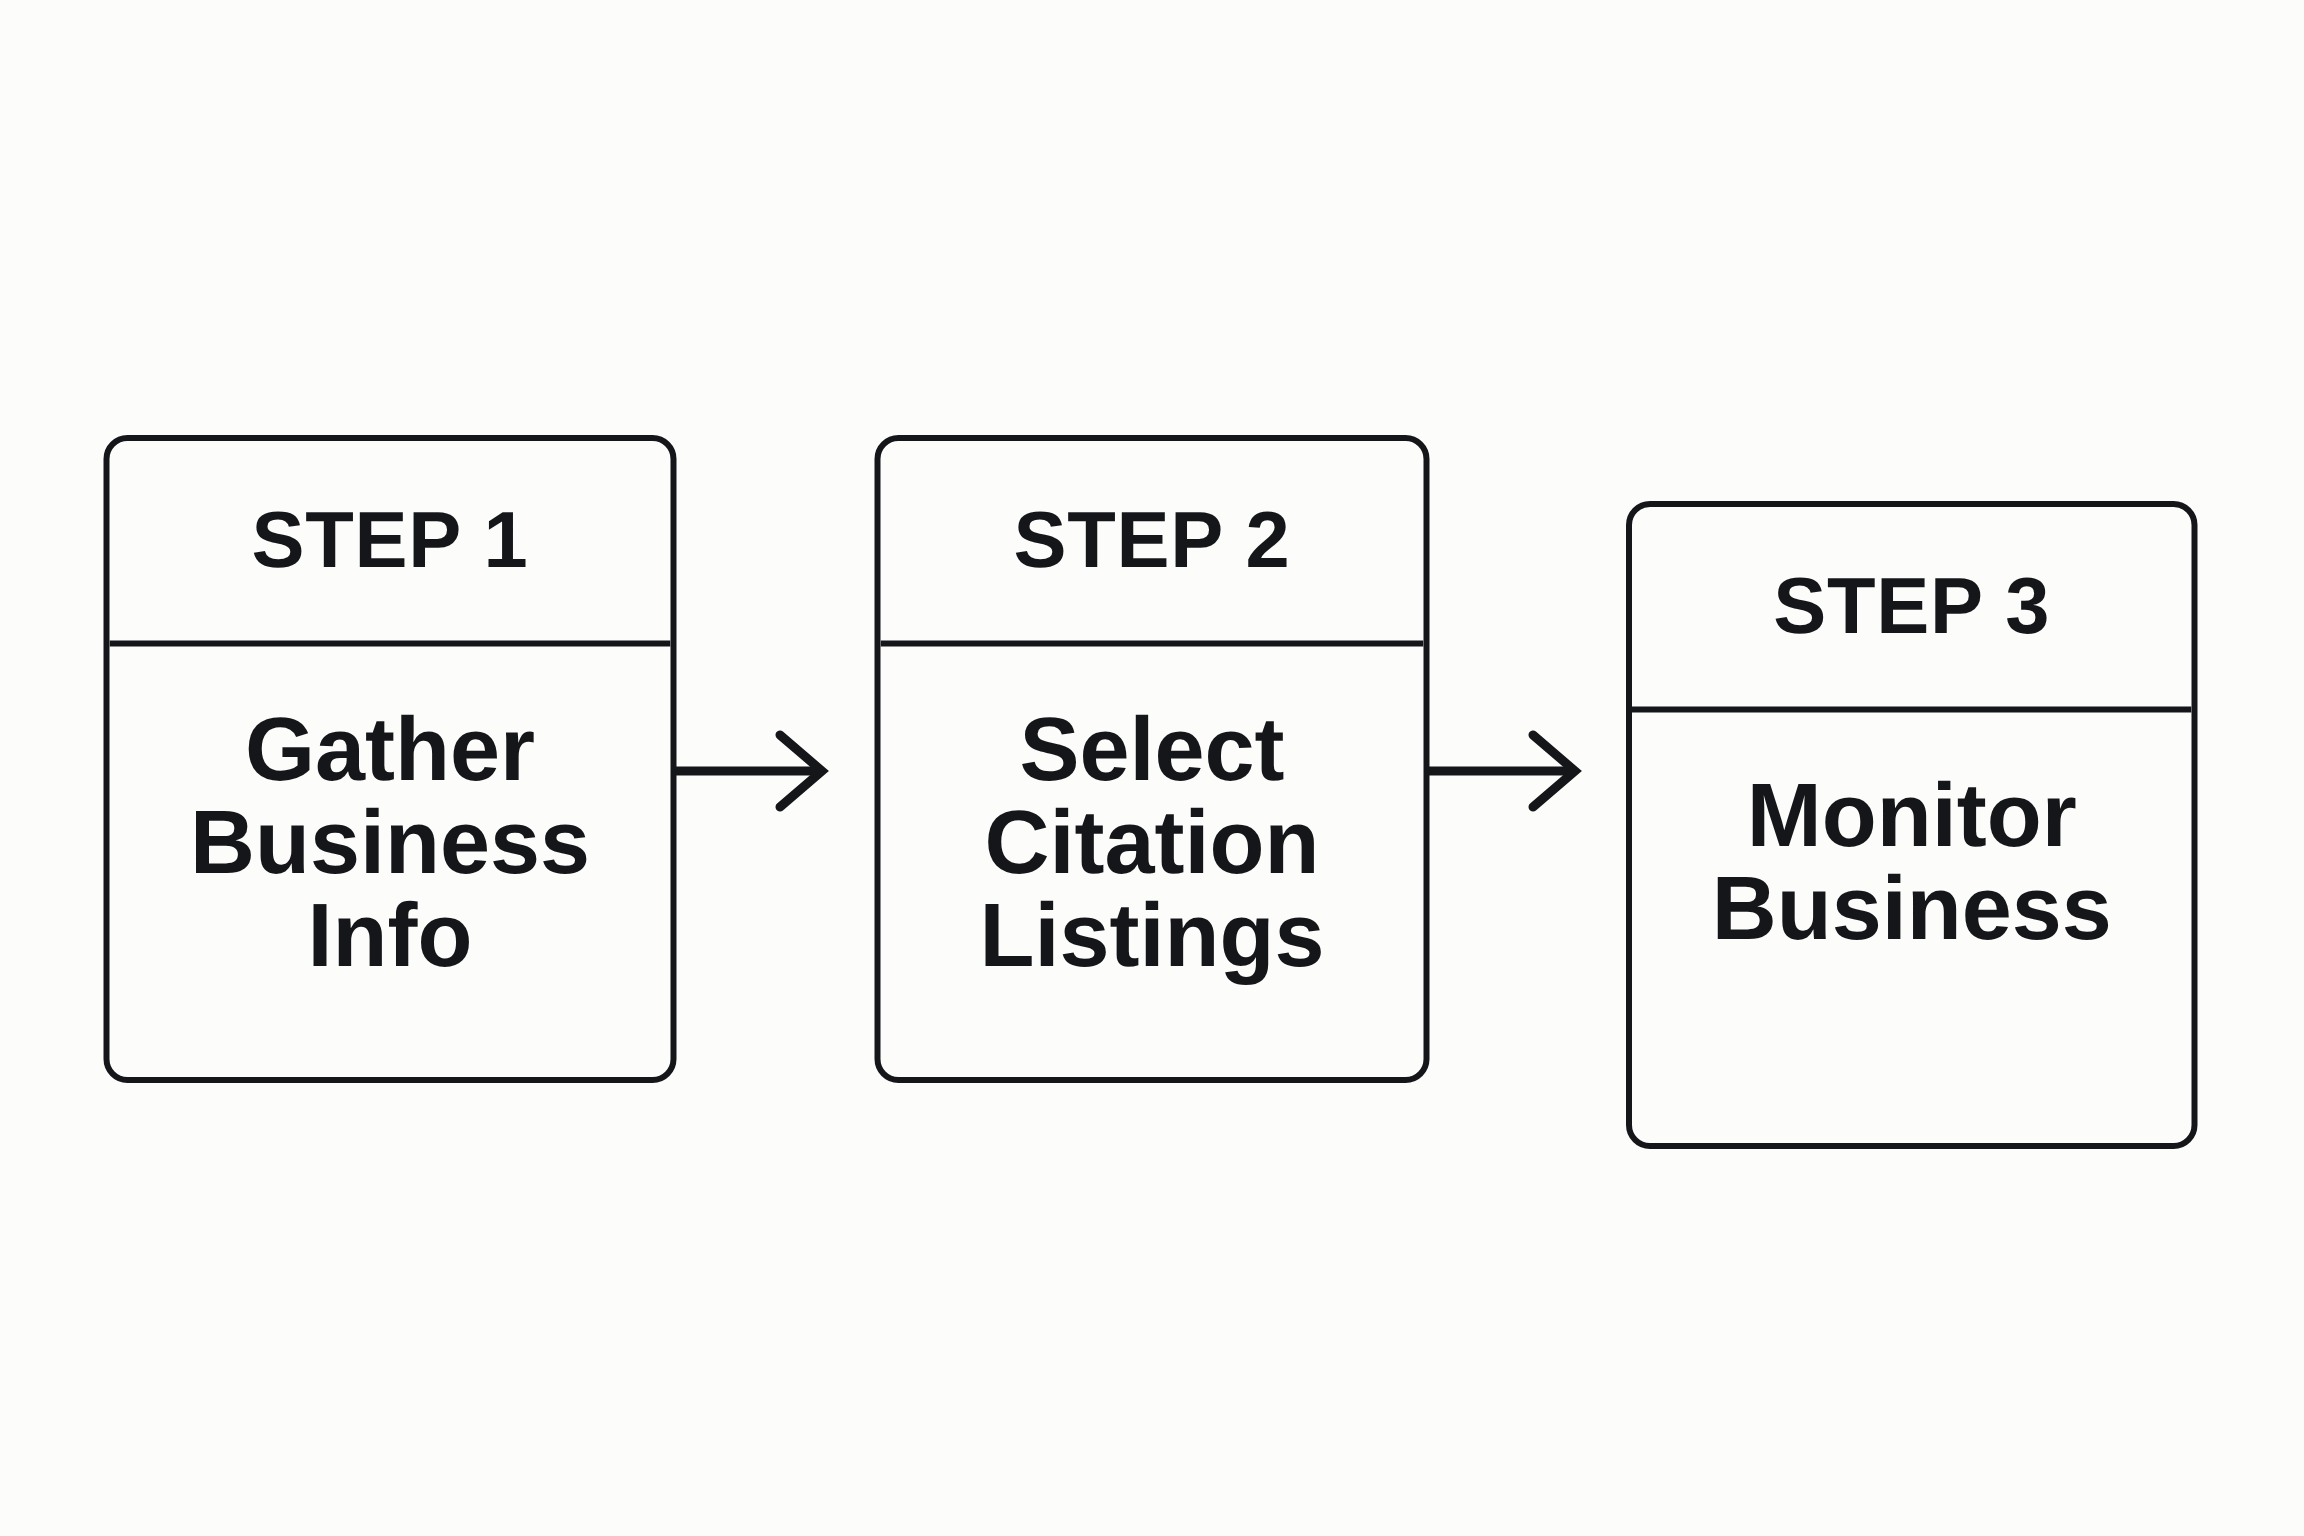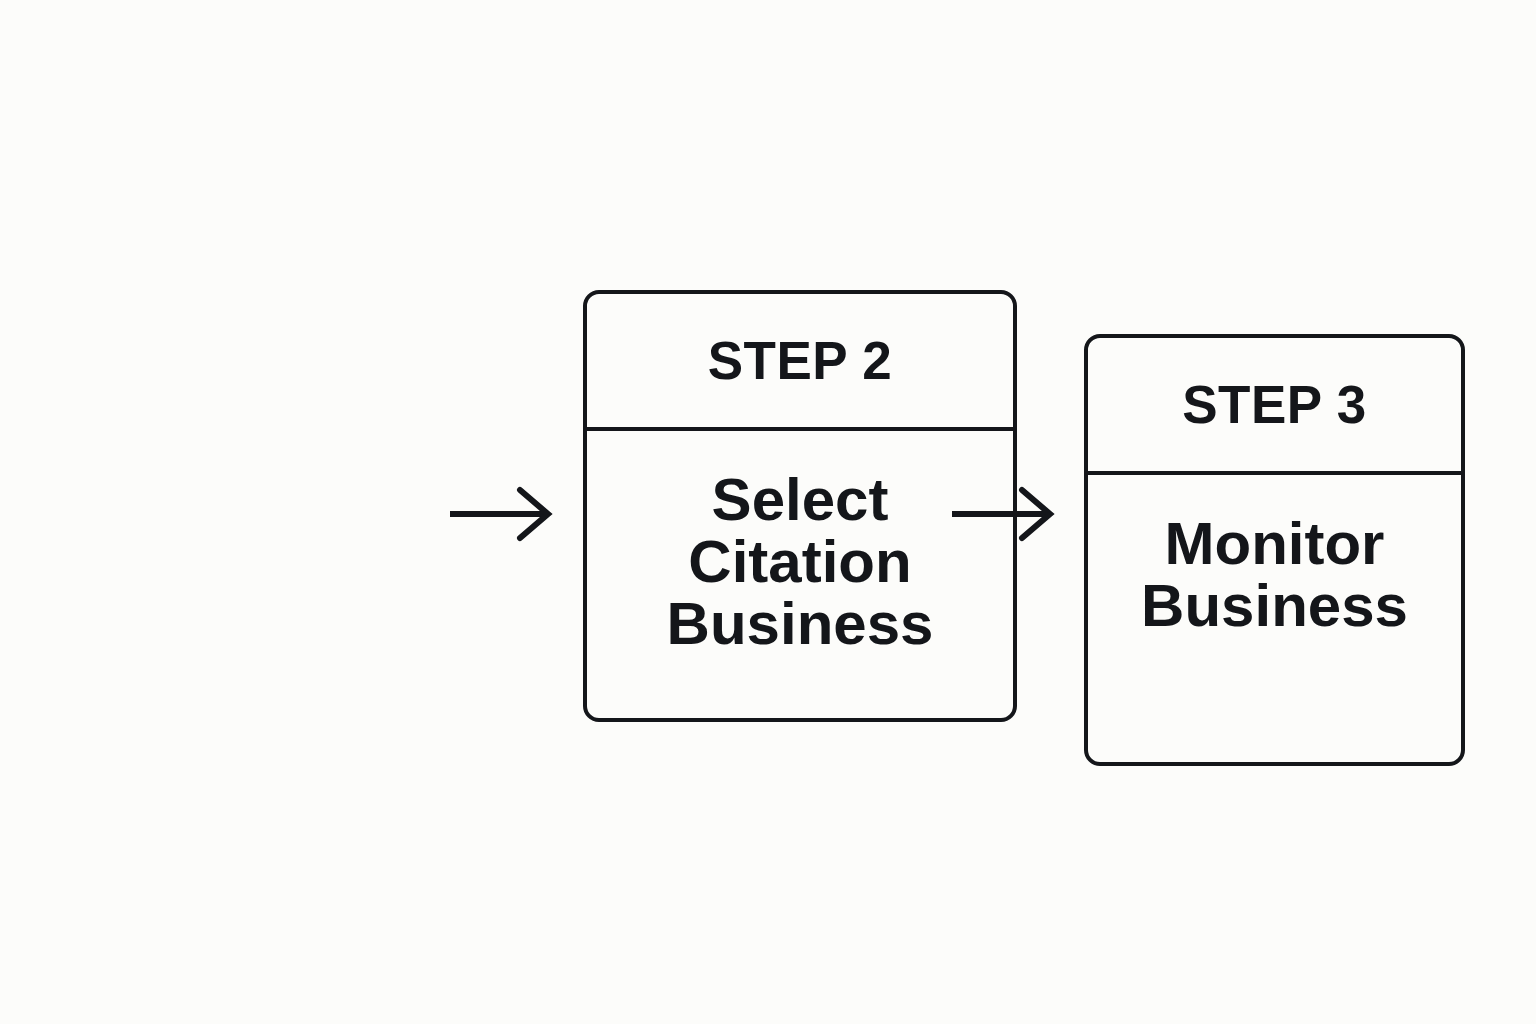--- a/index.html
+++ b/index.html
@@ -58,53 +58,61 @@
     font-weight: 700;
     line-height: 1.03;
     color: #14161a;
     text-align: center;
     padding: 0 14px;
     word-break: normal;
   }
 
   
   #step-box-1 { left: 69px;   top: 290px; width: 382px; height: 432px; }
-  #step-box-2 { left: 583px;  top: 290px; width: 434px; height: 432px; }
+  #step-box-2 { left: 583px;  top: 290px; width: 370px; height: 432px; }
   #step-box-3 { left: 1084px; top: 290px; width: 381px; height: 432px; margin-top: 44px; }
 
   
   .flow-arrow {
     position: absolute;
     top: 478px;
     width: 110px;
     height: 72px;
   }
   #flow-arrow-1 { left: 448px; }
   #flow-arrow-2 { left: 950px; }
   .flow-arrow svg { display: block; }
 </style>
 </head>
 <body>
 
 <div id="canvas">
 
+  <div class="step-box" id="step-box-1">
+    <div class="step-header">
+      <span class="step-header-label">STEP 1</span>
+    </div>
+    <div class="step-body">
+      <span class="step-body-label">Gather Business Info</span>
+    </div>
+  </div>
 
   <div class="flow-arrow" id="flow-arrow-1">
     <svg width="110" height="72" viewBox="0 0 110 72" xmlns="http://www.w3.org/2000/svg">
       <path d="M2 36 H 96" fill="none" stroke="#14161a" stroke-width="6" stroke-linecap="butt"></path>
       <path d="M72 12 L 100 36 L 72 60" fill="none" stroke="#14161a" stroke-width="6" stroke-linecap="round" stroke-linejoin="miter"></path>
     </svg>
   </div>
 
   <div class="step-box" id="step-box-2">
     <div class="step-header">
       <span class="step-header-label">STEP 2</span>
     </div>
     <div class="step-body">
-      <span class="step-body-label">Select Citation Business</span>
+      <span class="step-body-label">Select Citation Listings</span>
     </div>
   </div>
 
   <div class="flow-arrow" id="flow-arrow-2">
     <svg width="110" height="72" viewBox="0 0 110 72" xmlns="http://www.w3.org/2000/svg">
       <path d="M2 36 H 96" fill="none" stroke="#14161a" stroke-width="6" stroke-linecap="butt"></path>
       <path d="M72 12 L 100 36 L 72 60" fill="none" stroke="#14161a" stroke-width="6" stroke-linecap="round" stroke-linejoin="miter"></path>
     </svg>
   </div>
 

